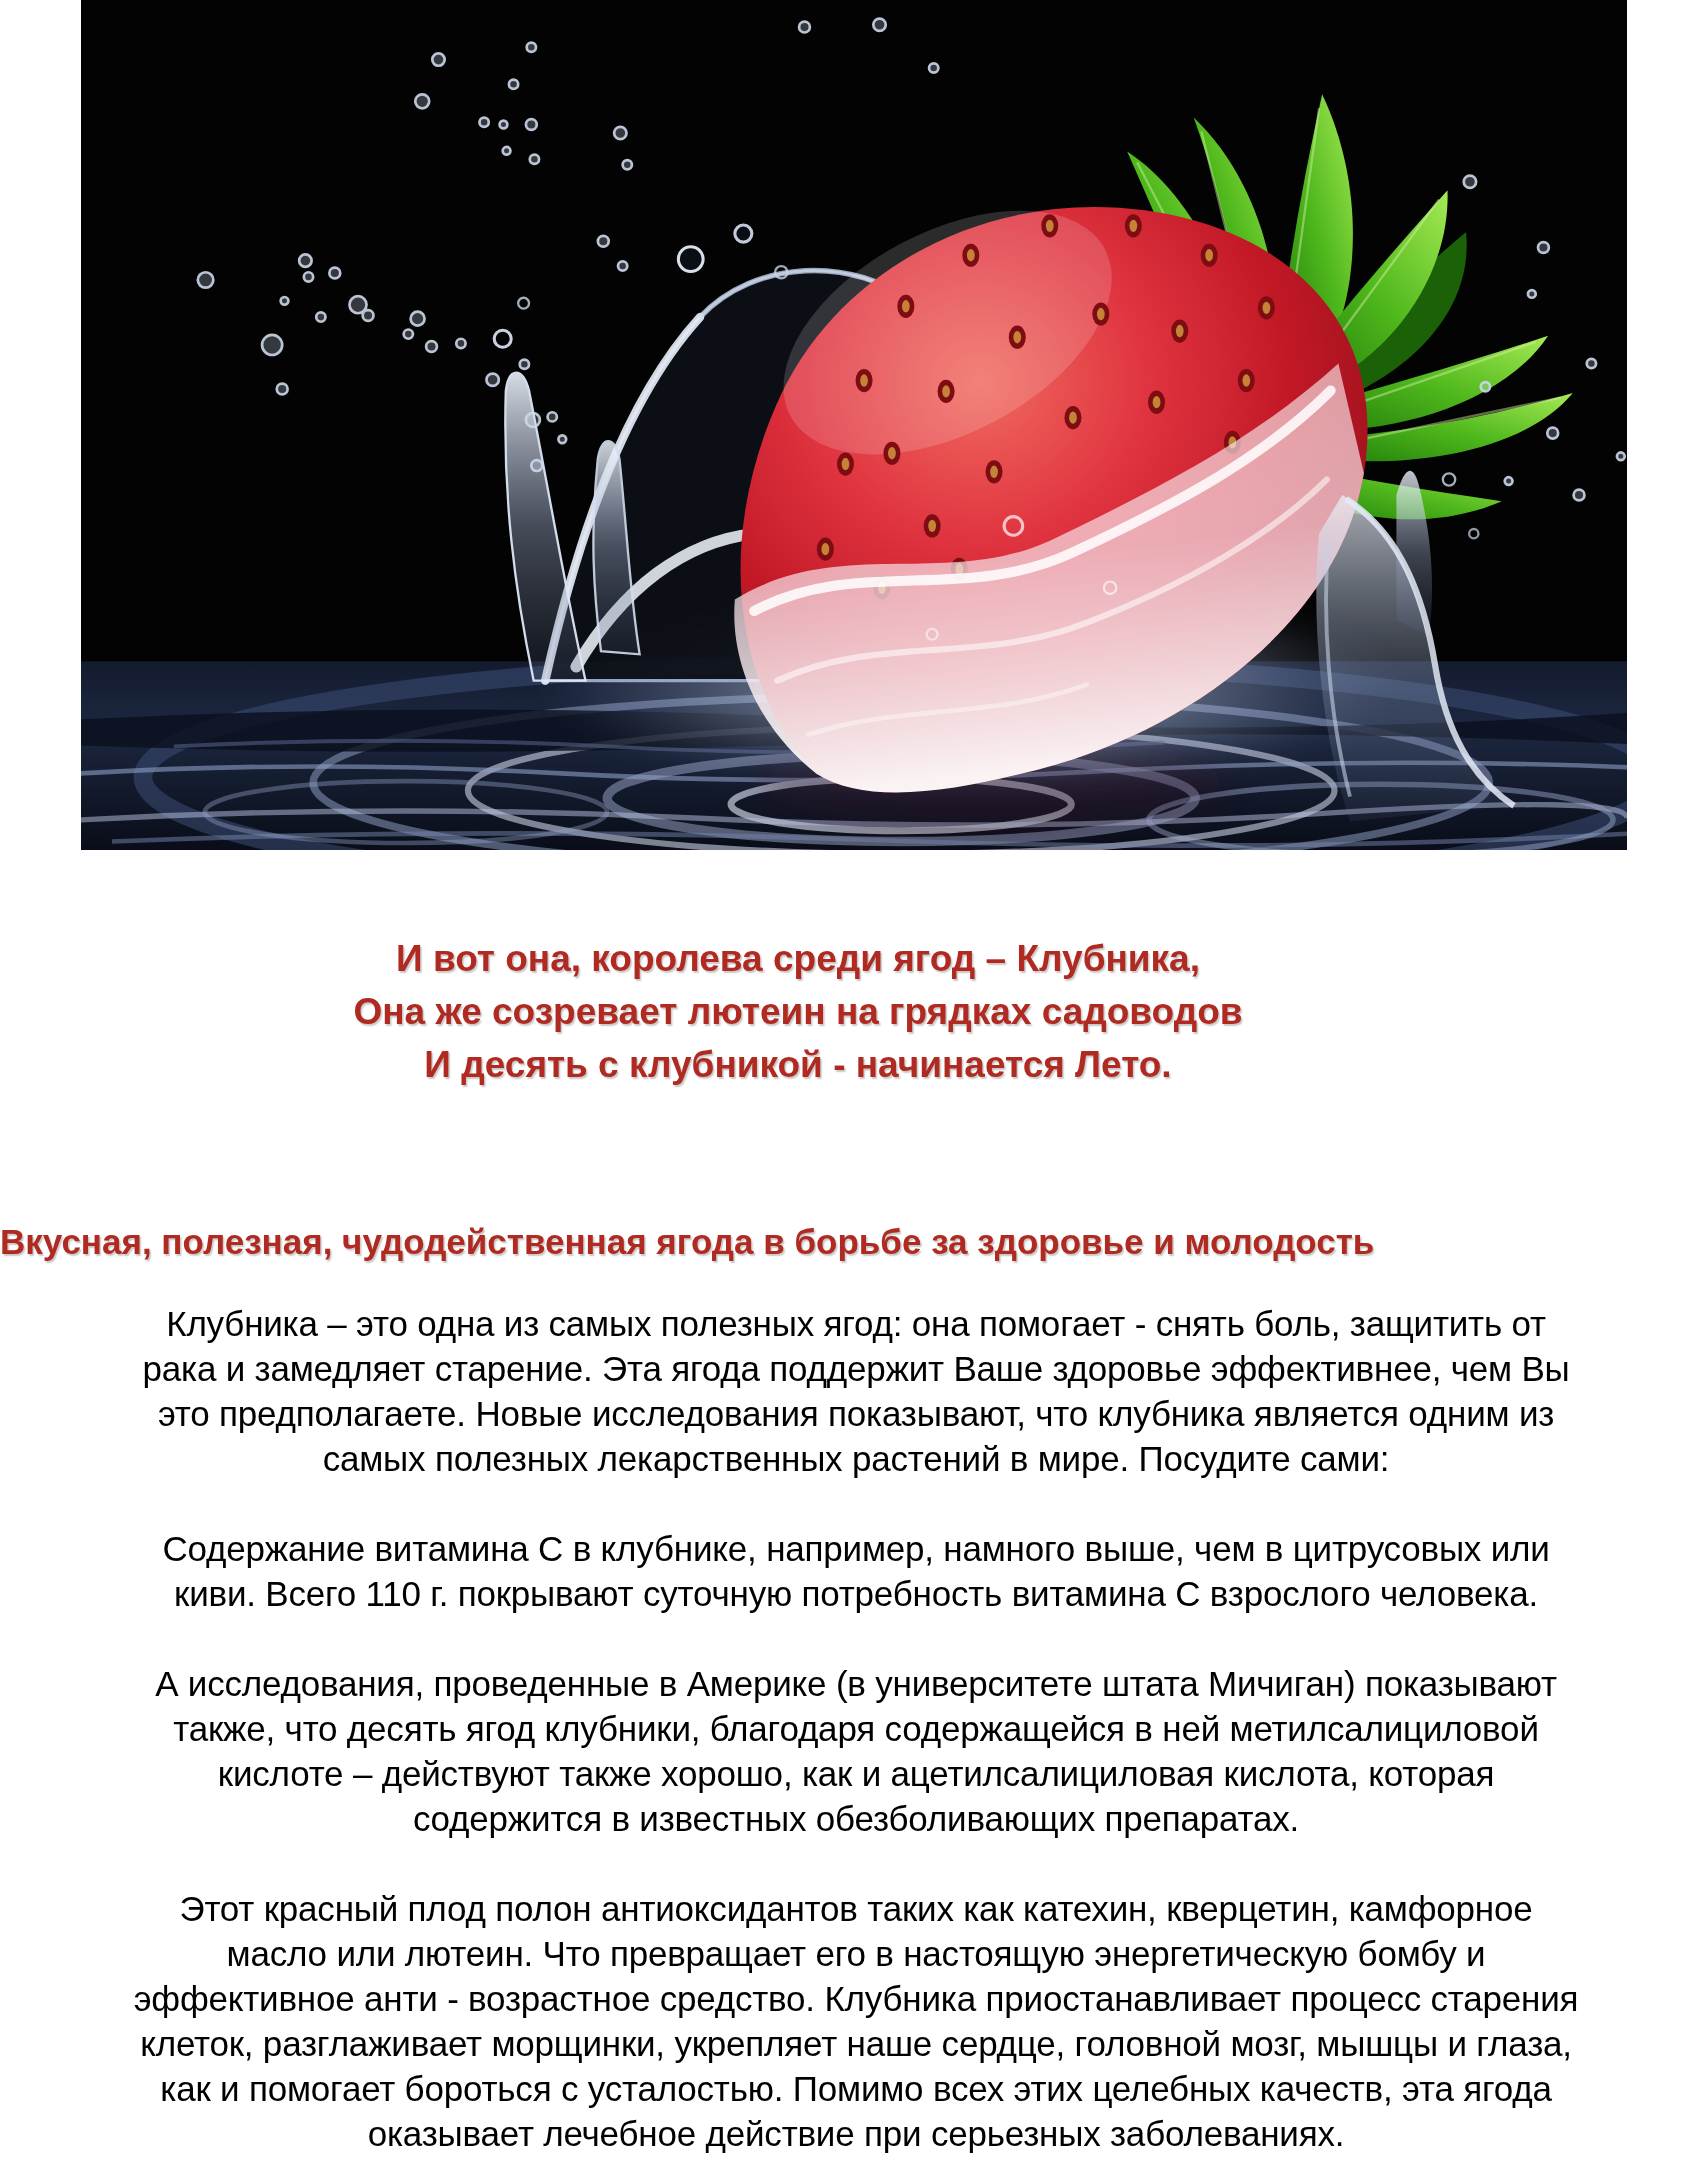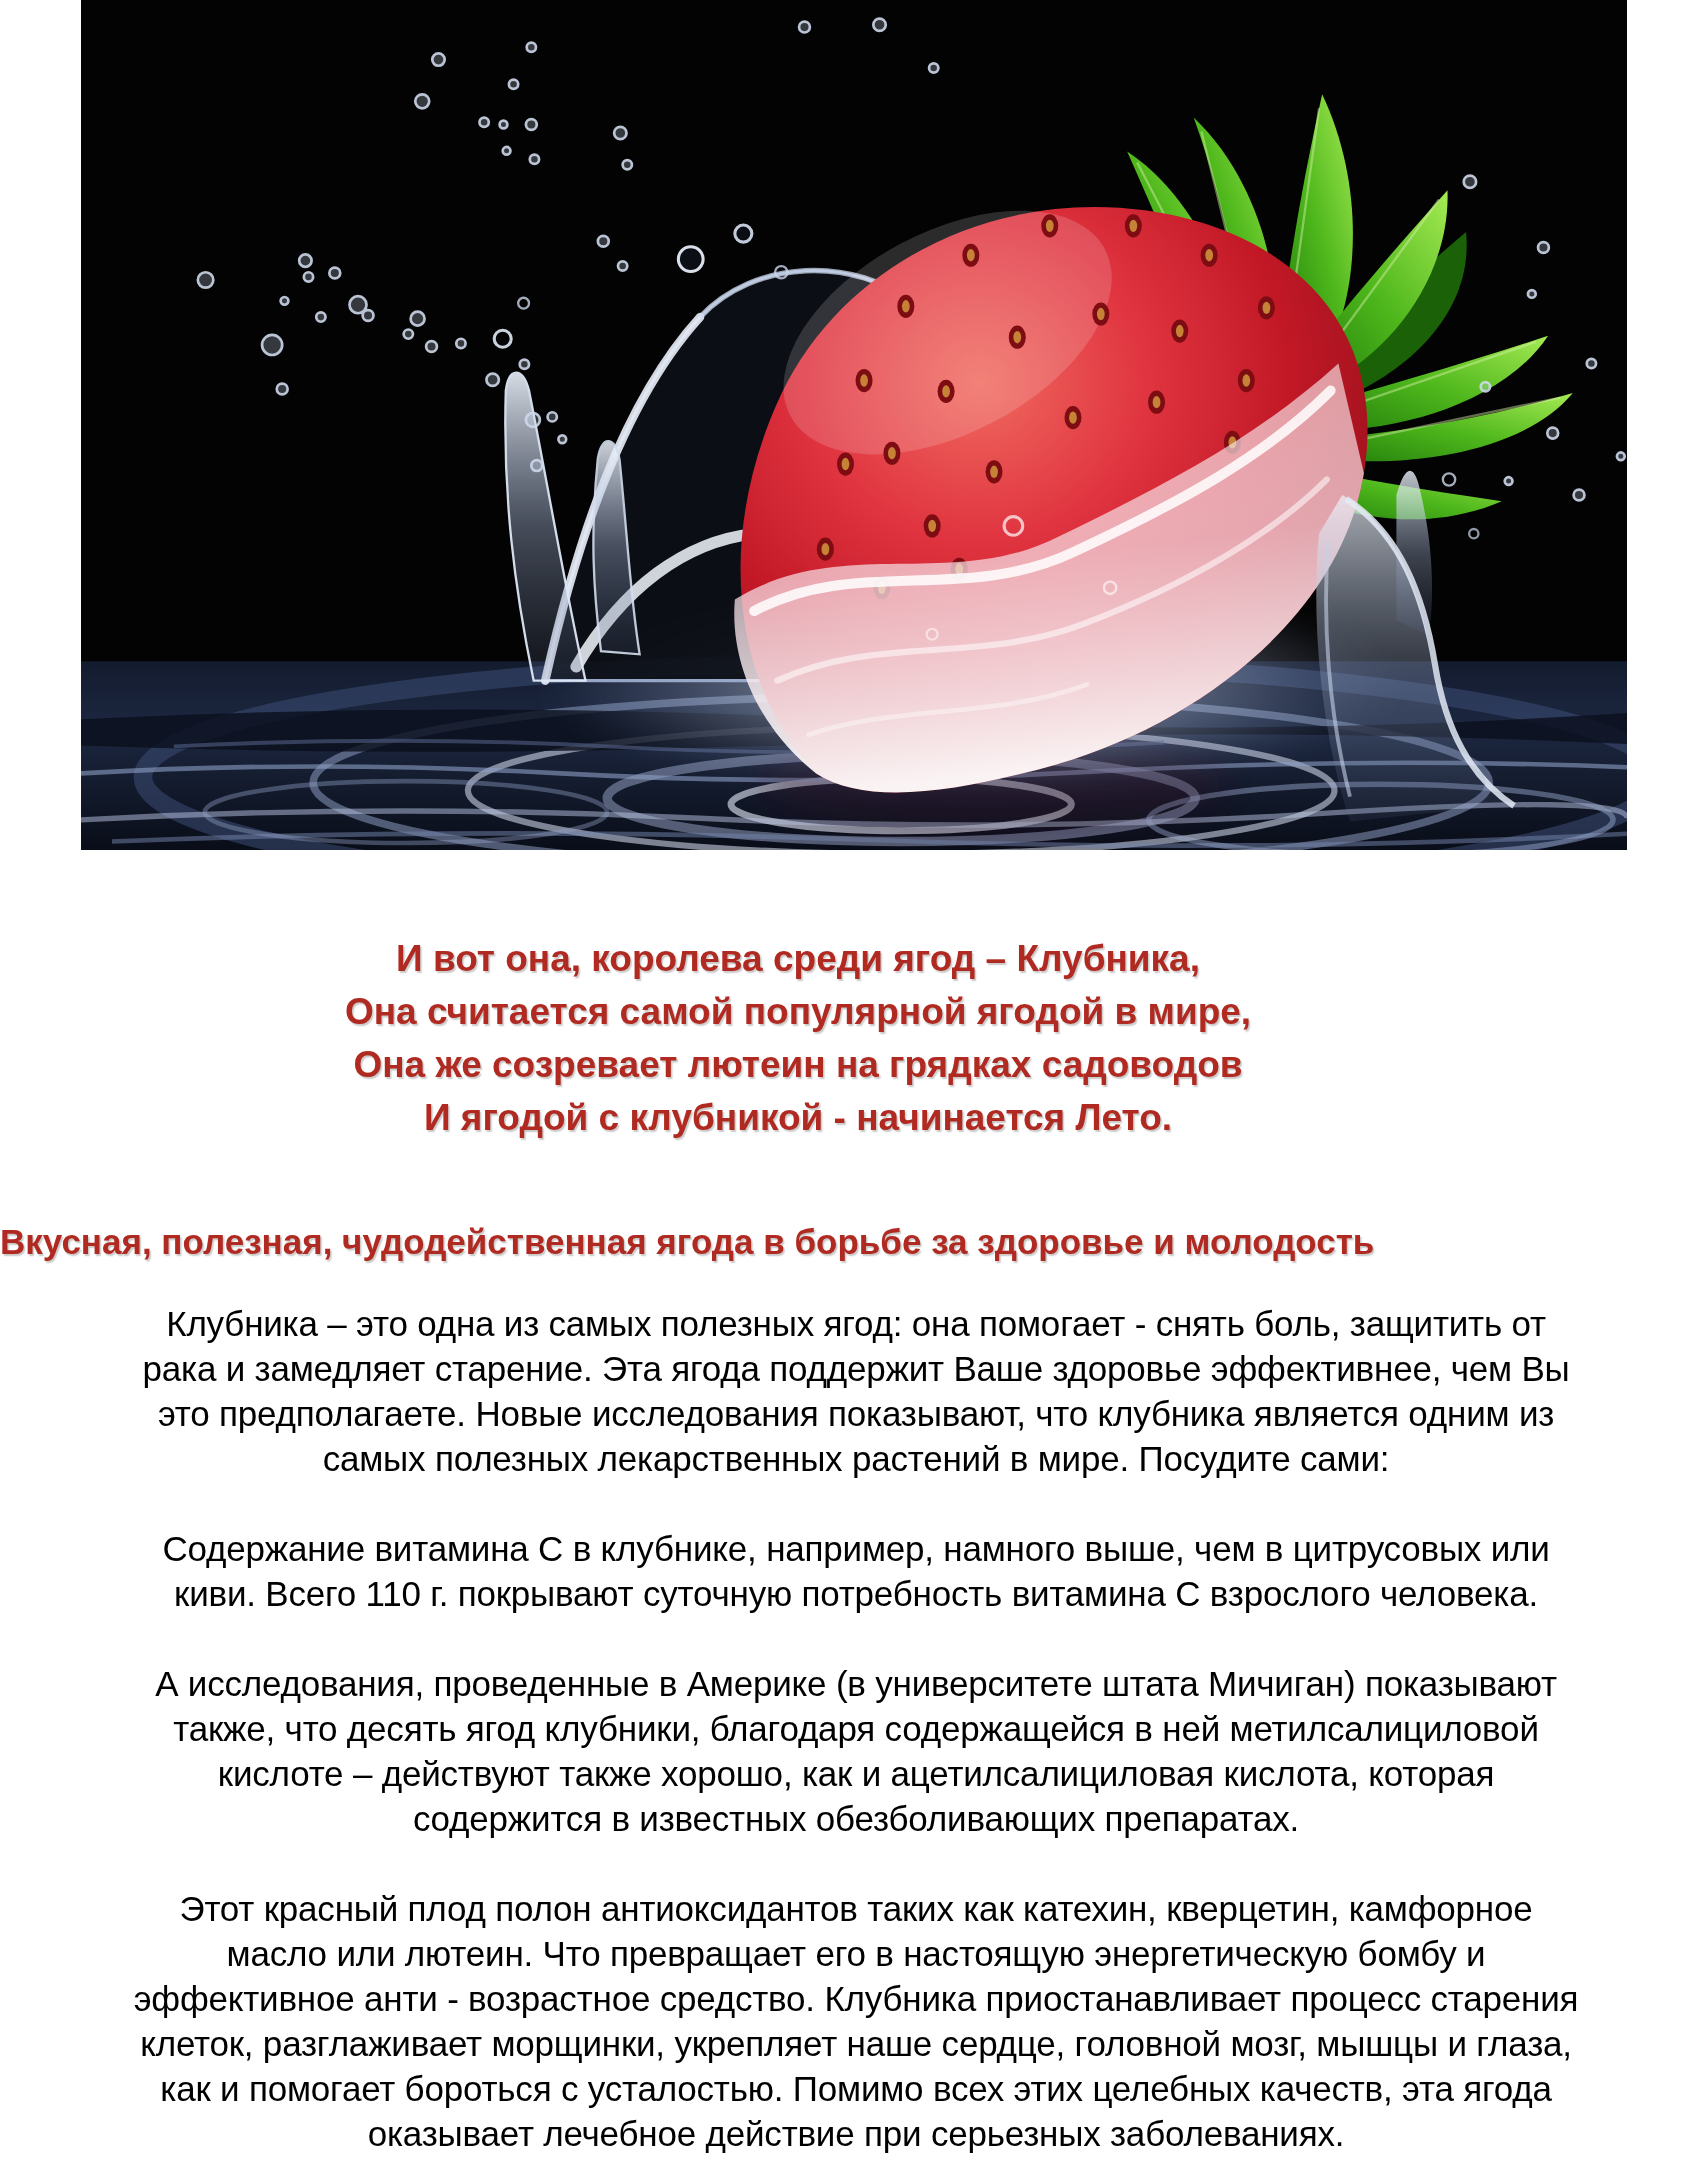--- a/index.html
+++ b/index.html
@@ -266,23 +266,22 @@
           <circle cx="1845" cy="622" r="5"></circle>
         <circle cx="1936" cy="640" r="7"></circle>
           <circle cx="1990" cy="590" r="5"></circle>
           <circle cx="1952" cy="470" r="6"></circle>
       </g>
     </svg>
   </div>
 
   <div class="poem">
     <div>И вот она, королева среди ягод – Клубника,</div>
-    <div>Она считается самой популярной ягодой в мире,</div>
     <div>Она же созревает лютеин на грядках садоводов</div>
-    <div>И ягодой с клубникой - начинается Лето.</div>
+    <div>И десять с клубникой - начинается Лето.</div>
   </div>
 
   <div class="subhead">Вкусная, полезная, чудодейственная ягода в борьбе за здоровье и молодость</div>
 
   <div class="bodytext">
     <p>Клубника – это одна из самых полезных ягод: она помогает - снять боль, защитить от рака и замедляет старение. Эта ягода поддержит Ваше здоровье эффективнее, чем Вы это предполагаете. Новые исследования показывают, что клубника является одним из самых полезных лекарственных растений в мире. Посудите сами:</p>
     <p>Содержание витамина С в клубнике, например, намного выше, чем в цитрусовых или киви. Всего 110 г. покрывают суточную потребность витамина С взрослого человека.</p>
     <p>А исследования, проведенные в Америке (в университете штата Мичиган) показывают также, что десять ягод клубники, благодаря содержащейся в ней метилсалициловой кислоте – действуют также хорошо, как и ацетилсалициловая кислота, которая содержится в известных обезболивающих препаратах.</p>
     <p>Этот красный плод полон антиоксидантов таких как катехин, кверцетин, камфорное масло или лютеин. Что превращает его в настоящую энергетическую бомбу и эффективное анти - возрастное средство. Клубника приостанавливает процесс старения клеток, разглаживает морщинки, укрепляет наше сердце, головной мозг, мышцы и глаза, как и помогает бороться с усталостью. Помимо всех этих целебных качеств, эта ягода оказывает лечебное действие при серьезных заболеваниях.</p>
   </div>

